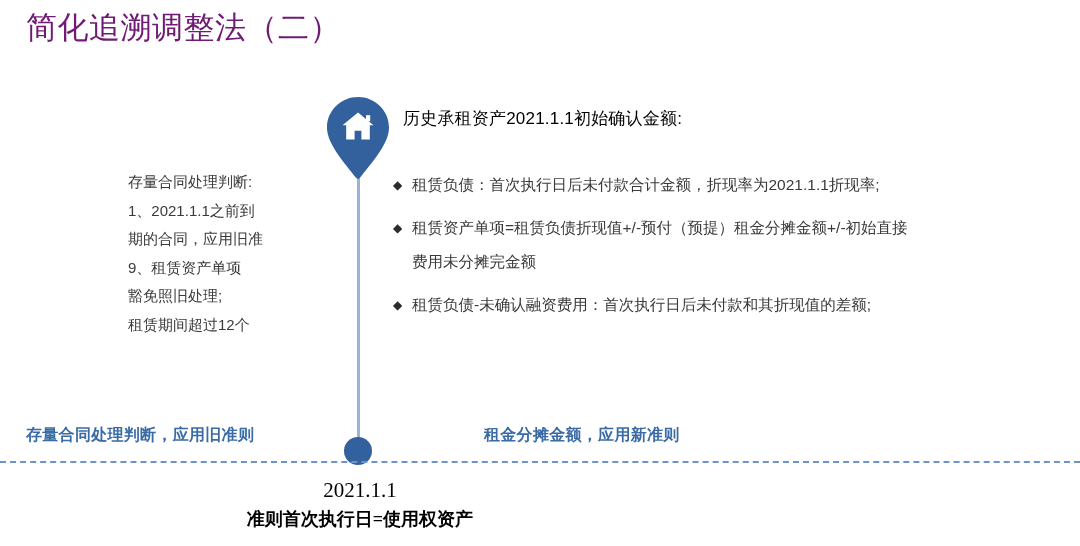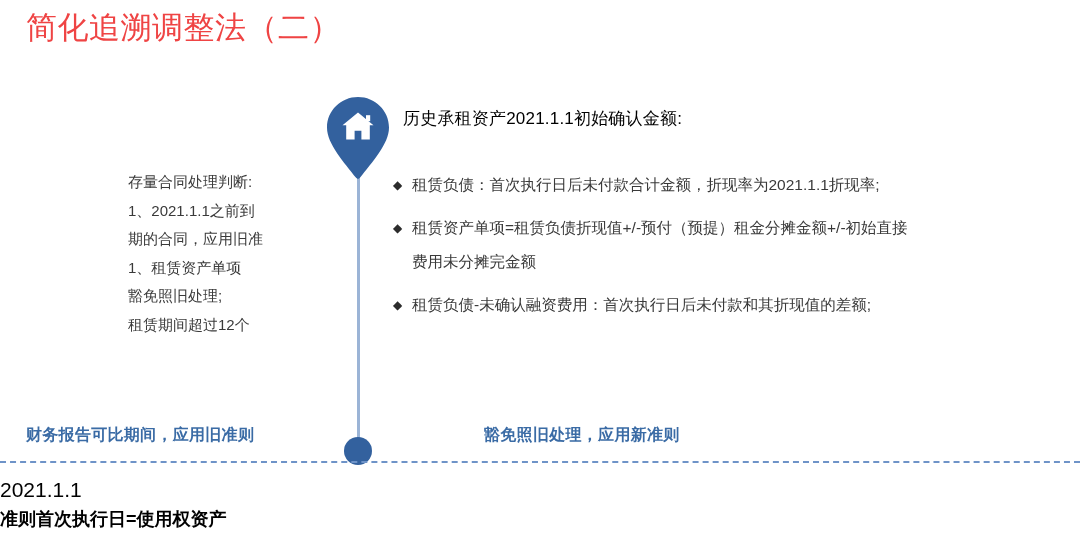--- a/index.html
+++ b/index.html
@@ -15,21 +15,21 @@
     position: relative;
   }
 
   
   .slide-title {
     position: absolute;
     left: 26px;
     top: 6px;
     font-size: 31px;
     line-height: 44px;
-    color: #ef4444;
+    color: #701a75;
     letter-spacing: 0.5px;
     white-space: nowrap;
   }
 
   
   .timeline-axis {
     position: absolute;
     left: 357px;
     top: 140px;
     width: 3px;
@@ -126,22 +126,23 @@
     height: 0;
     border-top: 2px dashed #6E93C8;
   }
 
   
   .footer {
     position: absolute;
     left: 0;
     top: 475px;
     width: 720px;
-    text-align: left;
+    text-align: center;
     color: #000000;
+    font-family: Liberation Serif, serif;
   }
   .footer-date {
     font-size: 21px;
     line-height: 30px;
   }
   .footer-caption {
     font-size: 18px;
     font-weight: bold;
     line-height: 28px;
   }
@@ -162,21 +163,21 @@
       <path d="M31 15.5 L15.5 28.2 L19.2 28.2 L19.2 42.5 L27.6 42.5 L27.6 33.8 L34.4 33.8 L34.4 42.5 L42.8 42.5 L42.8 28.2 L46.5 28.2 Z"></path>
       <rect x="39.0" y="18.2" width="4.2" height="6.0"></rect>
     </g>
   </svg>
 </div>
 
 <div class="left-block">
   <p>存量合同处理判断:</p>
   <p>1、2021.1.1之前到</p>
   <p>期的合同，应用旧准</p>
-  <p>1、租赁资产单项</p>
+  <p>9、租赁资产单项</p>
   <p>豁免照旧处理;</p>
   <p>租赁期间超过12个</p>
 </div>
 
 <div class="right-heading">历史承租资产2021.1.1初始确认金额:</div>
 
 <div class="bullet-list">
   <div class="bullet-item">
     <span class="bullet-mark">◆</span>
     <span class="bullet-text">租赁负债：首次执行日后未付款合计金额，折现率为2021.1.1折现率;</span>
@@ -184,21 +185,21 @@
   <div class="bullet-item">
     <span class="bullet-mark">◆</span>
     <span class="bullet-text">租赁资产单项=租赁负债折现值+/-预付（预提）租金分摊金额+/-初始直接费用未分摊完金额</span>
   </div>
   <div class="bullet-item">
     <span class="bullet-mark">◆</span>
     <span class="bullet-text">租赁负债-未确认融资费用：首次执行日后未付款和其折现值的差额;</span>
   </div>
 </div>
 
-<div class="period-label period-left">财务报告可比期间，应用旧准则</div>
-<div class="period-label period-right">豁免照旧处理，应用新准则</div>
+<div class="period-label period-left">存量合同处理判断，应用旧准则</div>
+<div class="period-label period-right">租金分摊金额，应用新准则</div>
 
 <div class="baseline"></div>
 
 <div class="footer">
   <div class="footer-date">2021.1.1</div>
   <div class="footer-caption">准则首次执行日=使用权资产</div>
 </div>
 
 </body></html>

